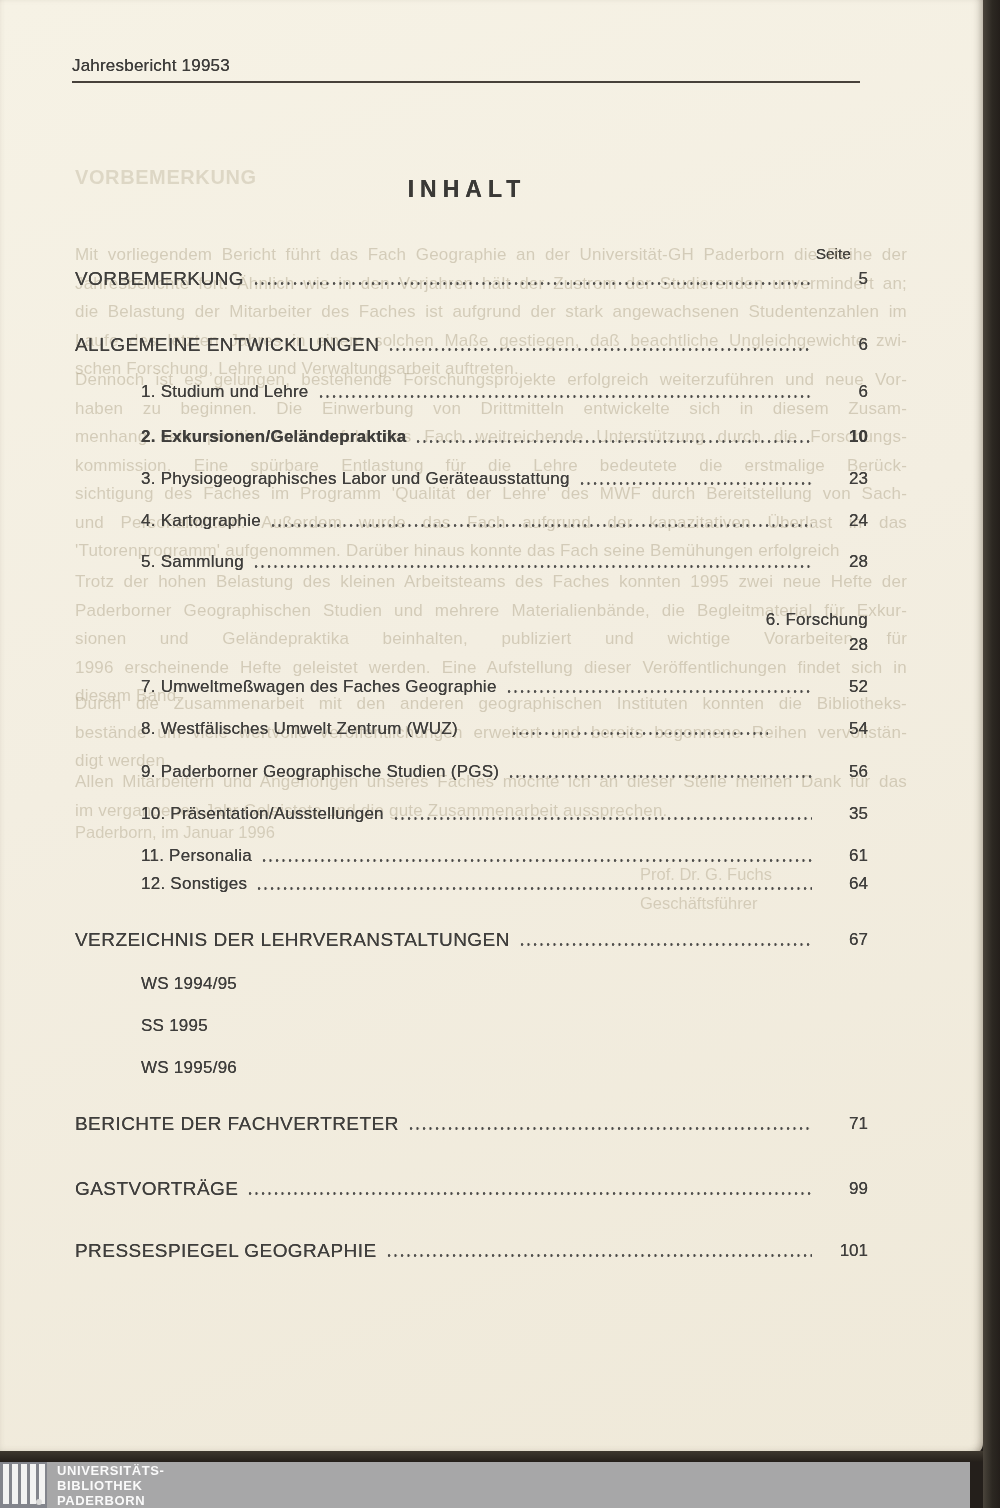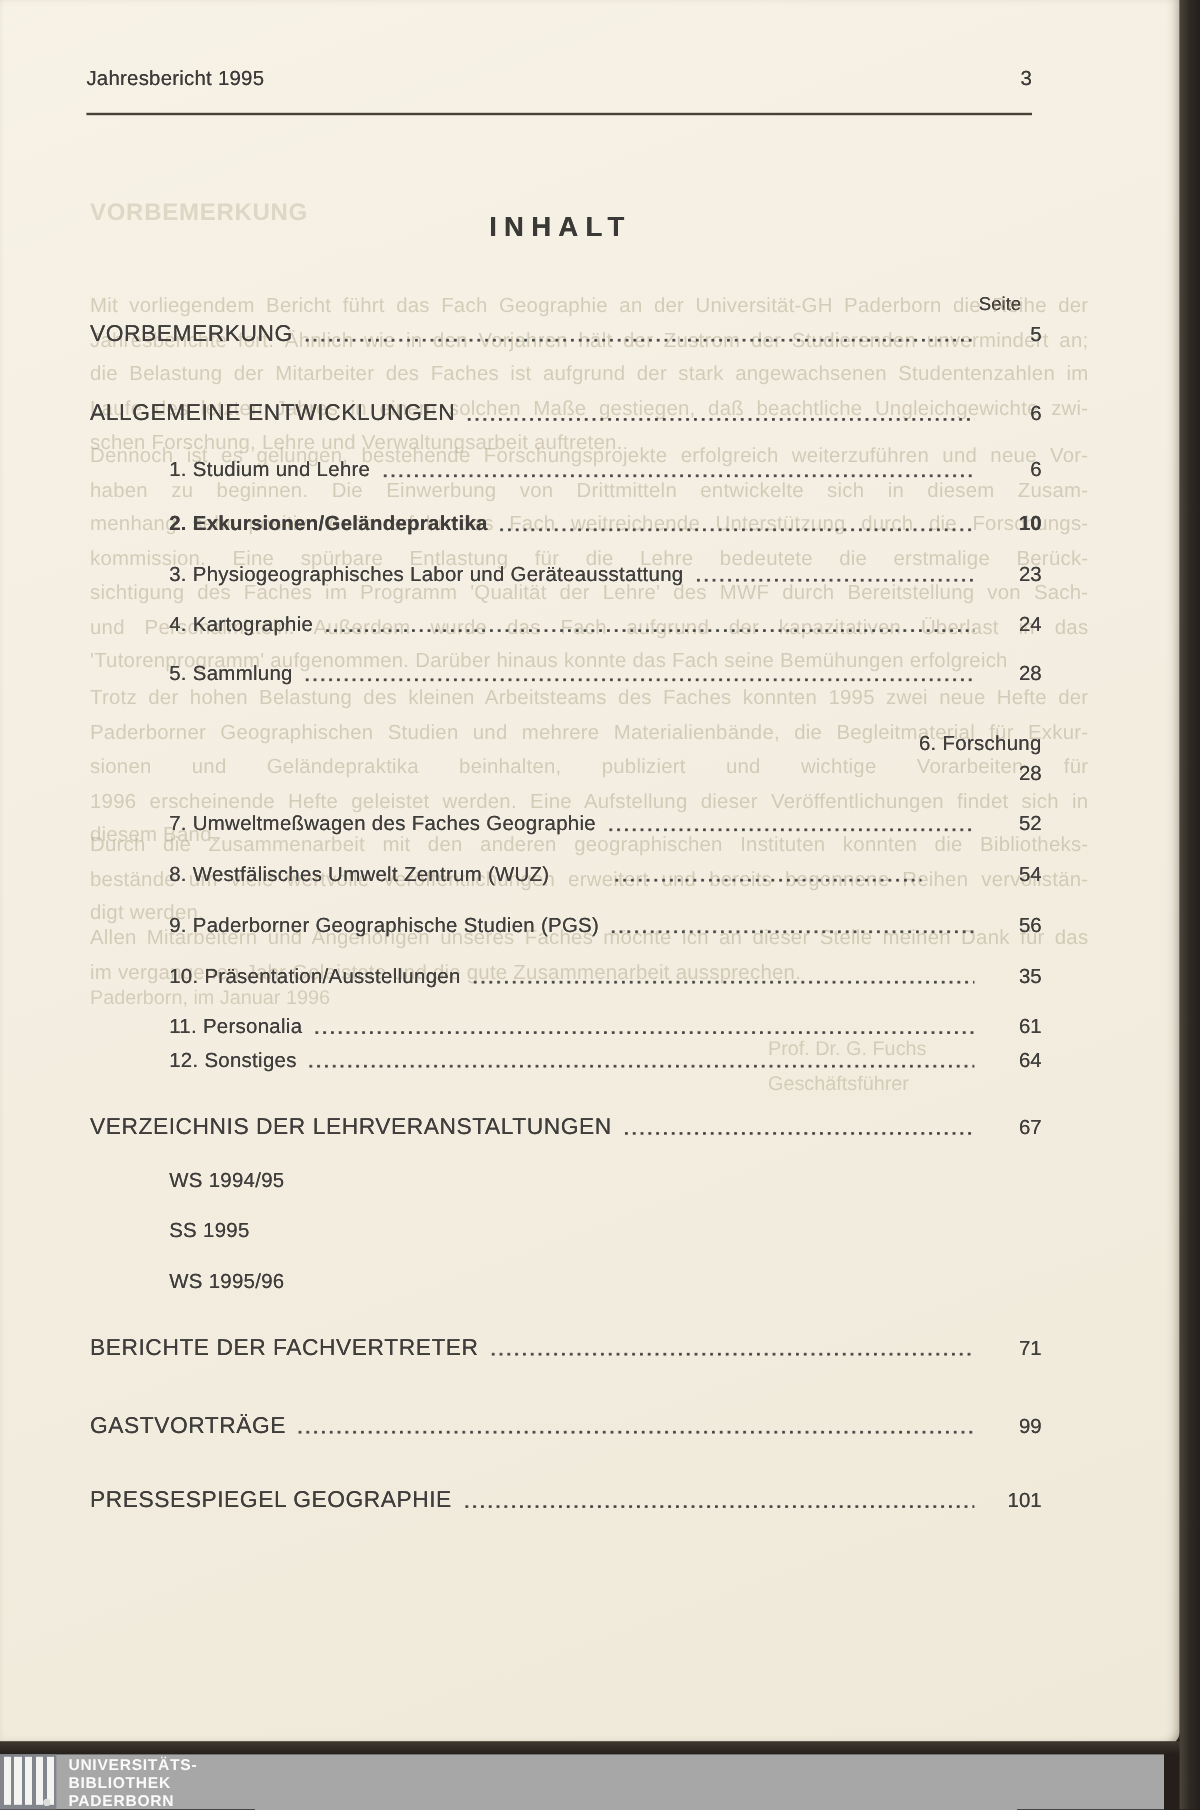--- a/index.html
+++ b/index.html
@@ -15,22 +15,22 @@
   .page{
     position:absolute;left:0;top:0;width:983px;height:1455px;
     background:linear-gradient(160deg,#f6f2e5 0%,#f3eee1 45%,#efe9d9 100%);
     border-radius:0 0 12px 0;
     box-shadow:inset -7px 0 9px -5px rgba(70,58,44,.38), inset 0 -5px 8px -4px rgba(70,58,44,.30);
   }
 
   
   .header{
     position:absolute;left:72px;right:123px;top:56px;
-    display:flex;justify-content:space-between;align-items:flex-end;
-    padding-bottom:18px;border-bottom:2.5px solid #47413a;
+    display:flex;justify-content:flex-start;align-items:flex-end;
+    padding-bottom:5px;border-bottom:2.5px solid #47413a;
     font-size:17px;color:#3d3c3a;letter-spacing:.2px;
     text-shadow:0 0 .4px #3d3c3a;
   }
 
   
   .title{
     position:absolute;left:72px;width:790px;top:176px;margin:0;
     text-align:center;font-size:23px;font-weight:700;
     letter-spacing:6px;color:#3a3936;text-shadow:0 0 .5px #3a3936;
   }

